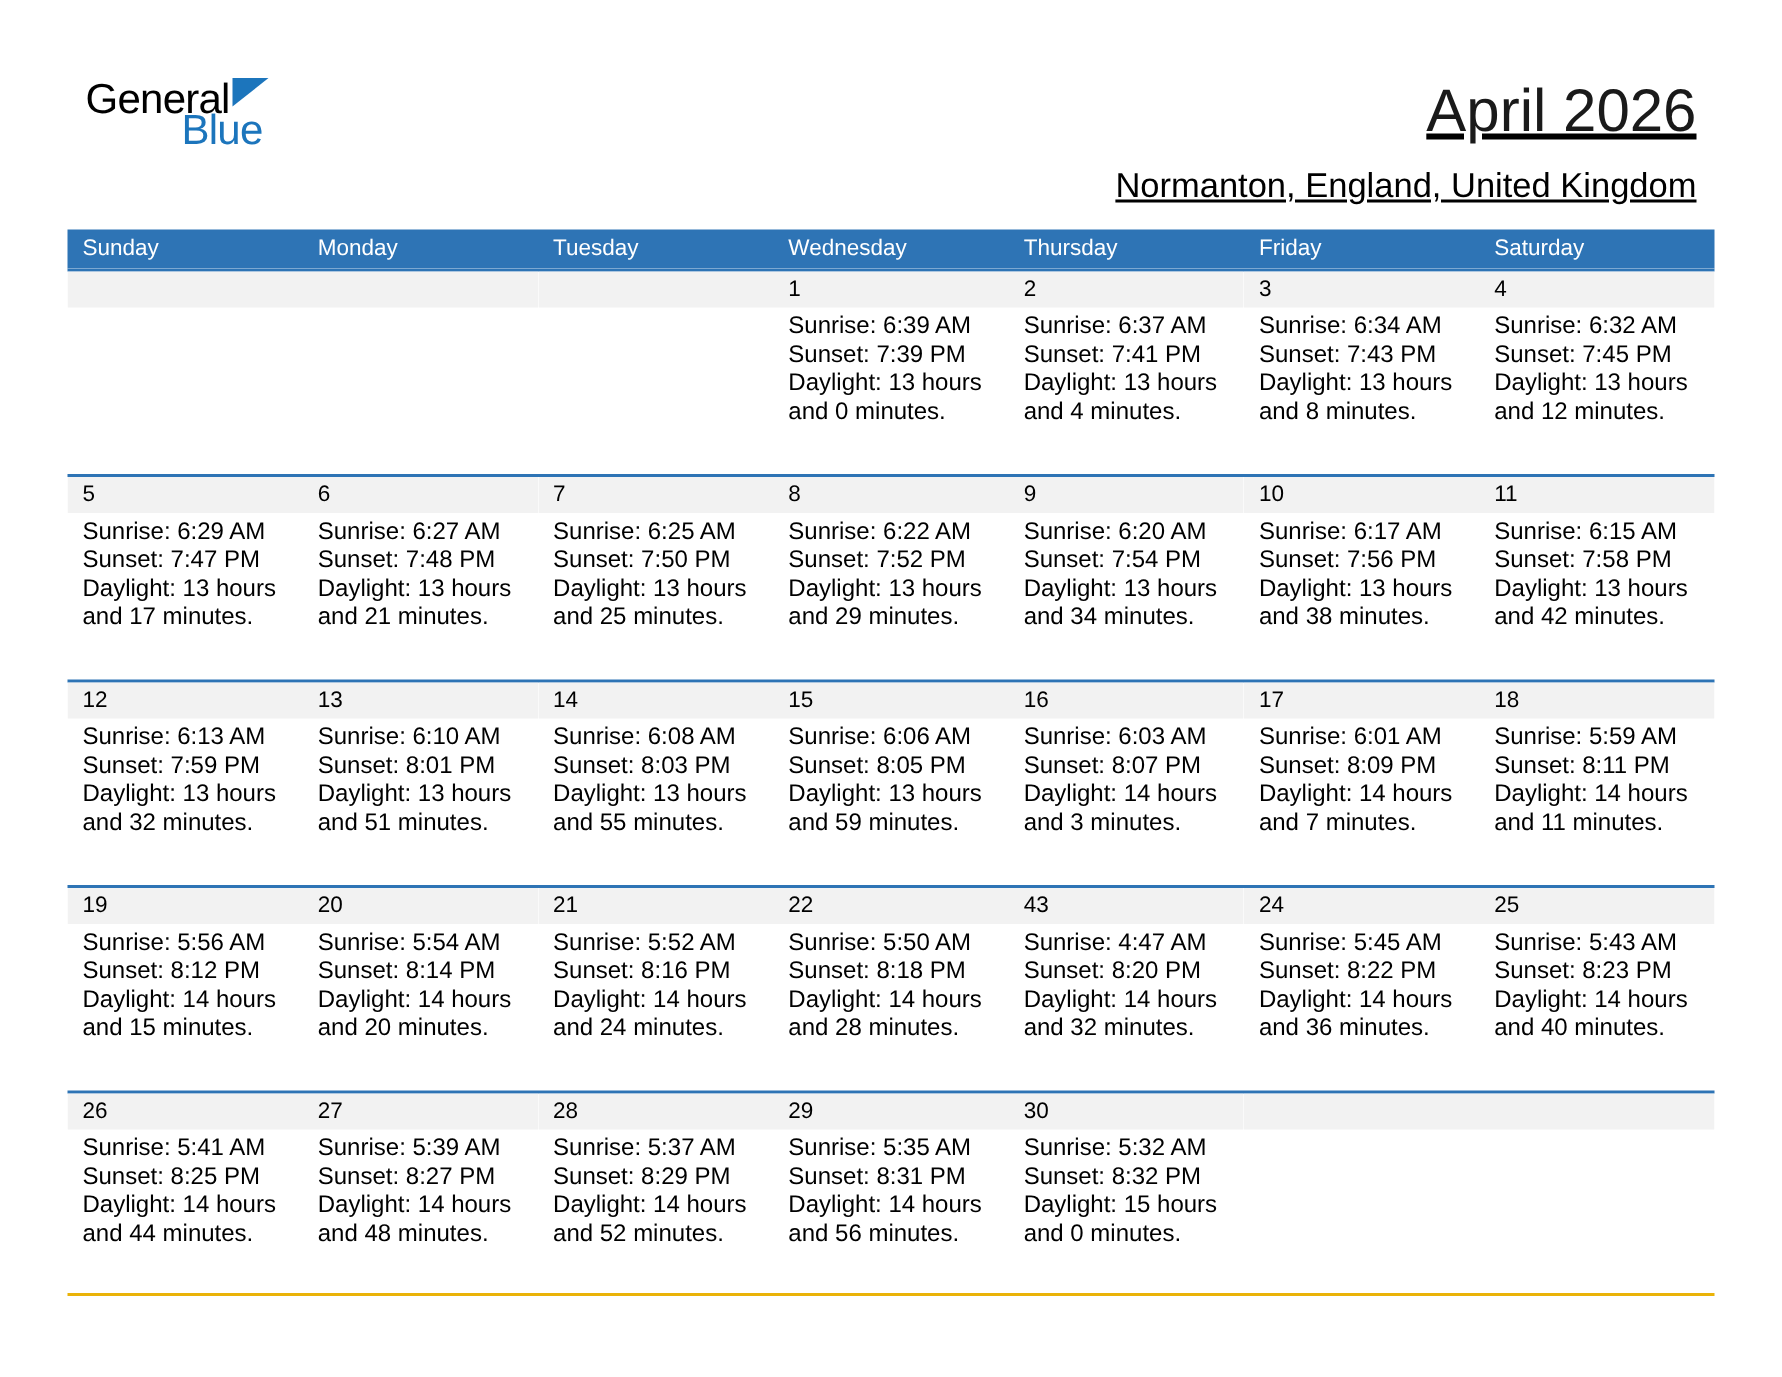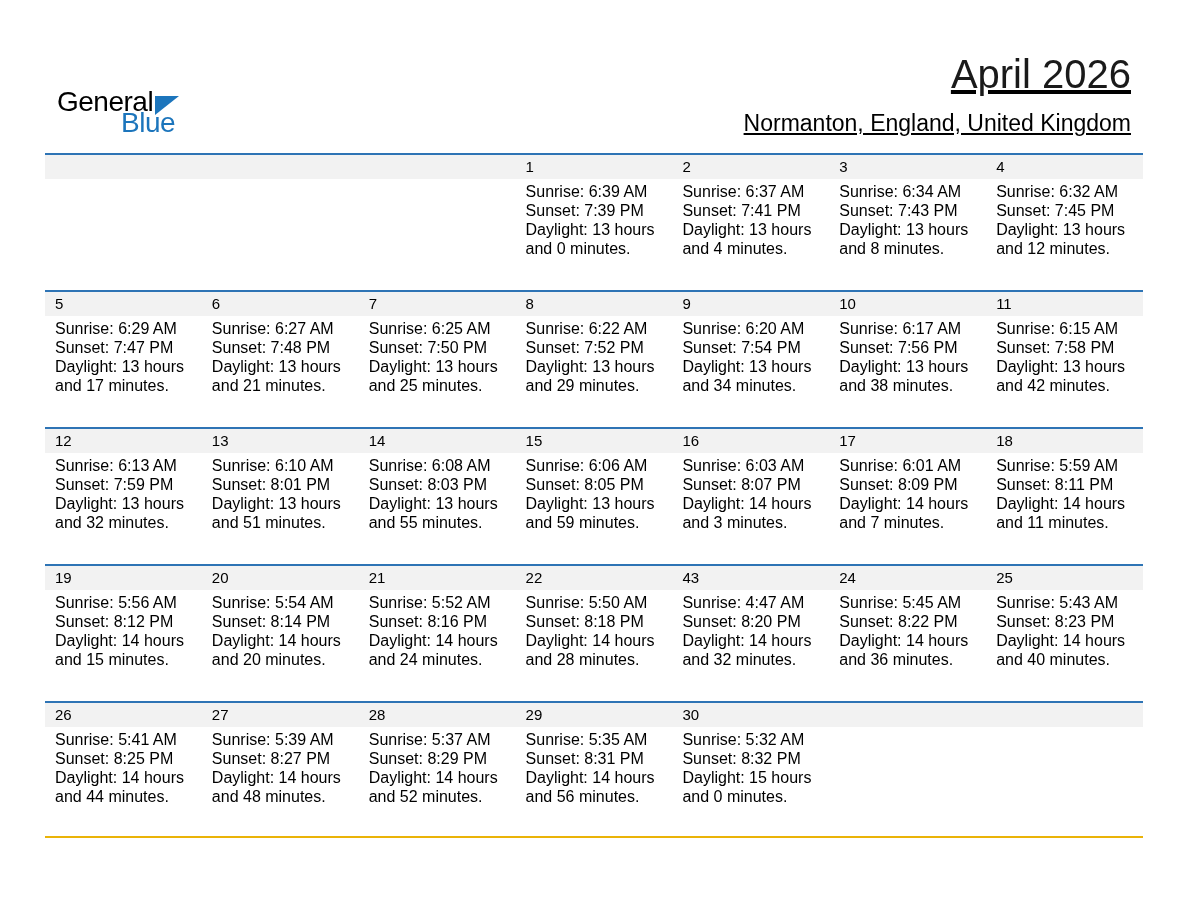--- a/index.html
+++ b/index.html
@@ -13,21 +13,21 @@
   .page { width: 1188px; padding: 0 45px; }
 
   
   .header-area {
     display: flex;
     justify-content: space-between;
     align-items: flex-start;
     padding: 52px 12px 16px 12px;
   }
   .logo { line-height: 1; }
-  .logo-line1 { display: flex; align-items: flex-end; margin-top: 36px; }
+  .logo-line1 { display: flex; align-items: flex-start; }
   .logo-general {
     font-size: 28px;
     color: #000;
     letter-spacing: -0.5px;
   }
   .logo-flag {
     width: 0; height: 0;
     border-top: 19px solid #1C75BC;
     border-right: 24px solid transparent;
     margin-left: 2px;
@@ -102,20 +102,29 @@
       </div>
       <div class="logo-blue">Blue</div>
     </div>
     <div class="header-titles">
       <div class="cal-title">April 2026</div>
       <div class="cal-subtitle">Normanton, England, United Kingdom</div>
     </div>
   </div>
 
   <div class="calendar">
+    <div class="weekday-header">
+      <div class="wd-cell">Sunday</div>
+      <div class="wd-cell">Monday</div>
+      <div class="wd-cell">Tuesday</div>
+      <div class="wd-cell">Wednesday</div>
+      <div class="wd-cell">Thursday</div>
+      <div class="wd-cell">Friday</div>
+      <div class="wd-cell">Saturday</div>
+    </div>
     <div id="calendar-body">
         <div class="week-row">
           <div class="day-cell">
             <div class="date-strip"></div>
           </div>
           <div class="day-cell">
             <div class="date-strip"></div>
           </div>
           <div class="day-cell">
             <div class="date-strip"></div>

